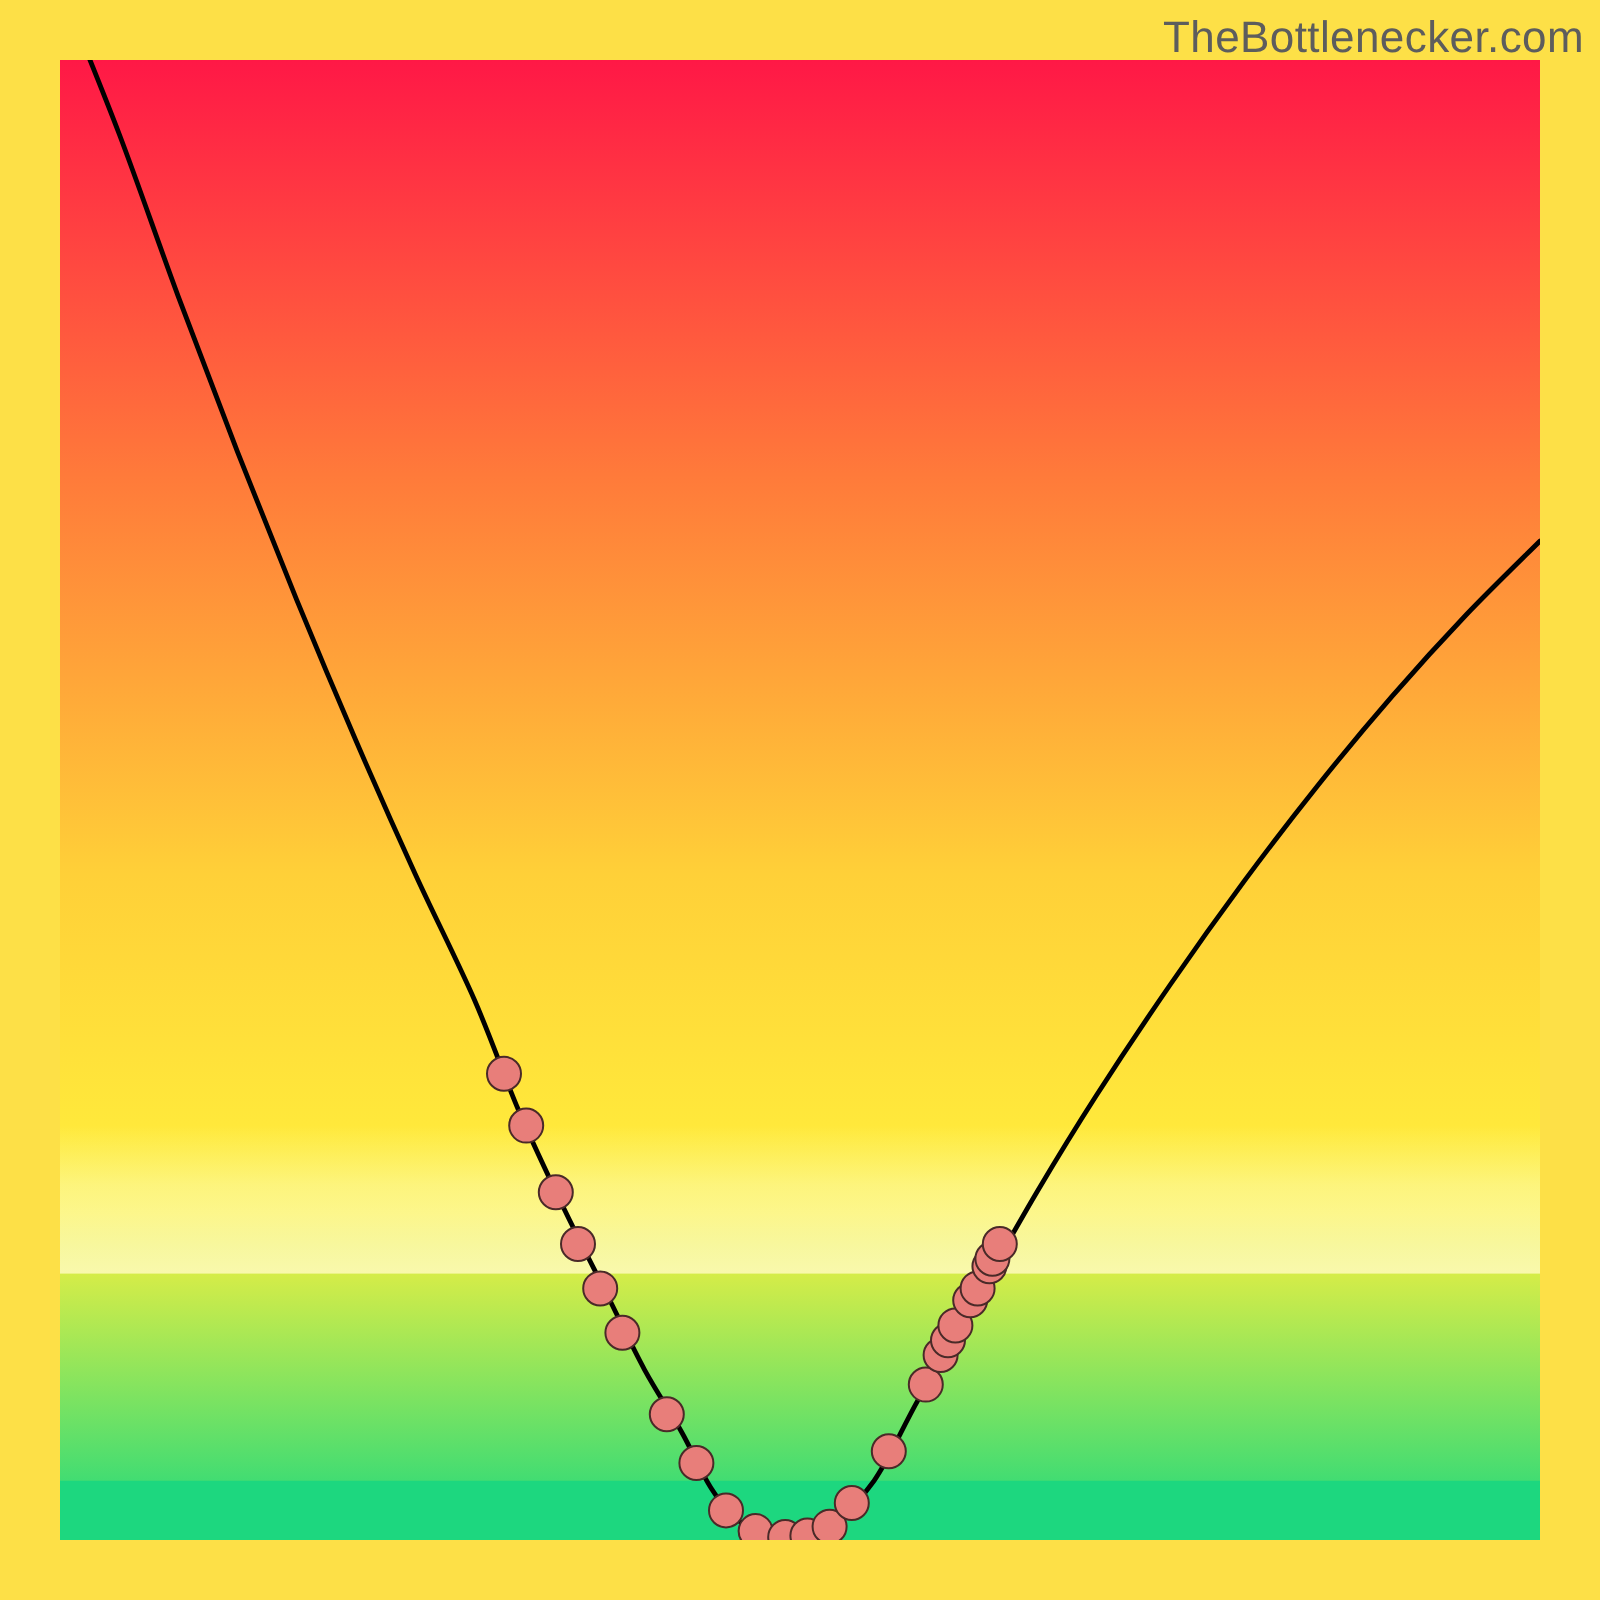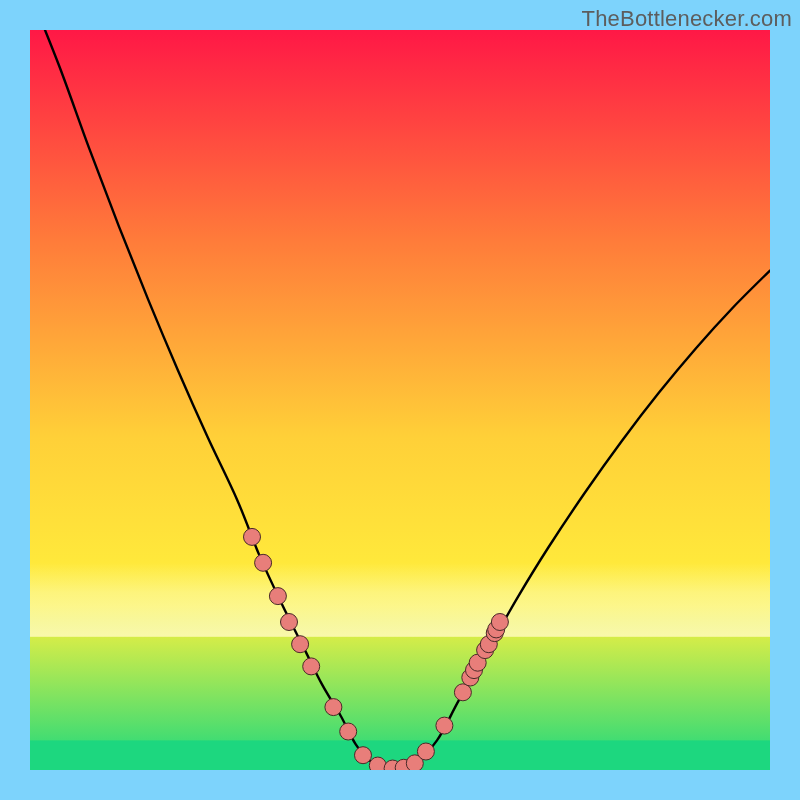--- a/index.html
+++ b/index.html
@@ -8,21 +8,21 @@
     width: 800px;
     height: 800px;
     background: #000;
     font-family: Arial, Helvetica, sans-serif;
     overflow: hidden;
   }
   .stage {
     position: relative;
     width: 800px;
     height: 800px;
-    background: #7dd3fc;
+    background: #fde047;
   }
   .plot-area {
     position: absolute;
     left: 30px;
     top: 30px;
     width: 740px;
     height: 740px;
     overflow: hidden;
   }
   .watermark {

